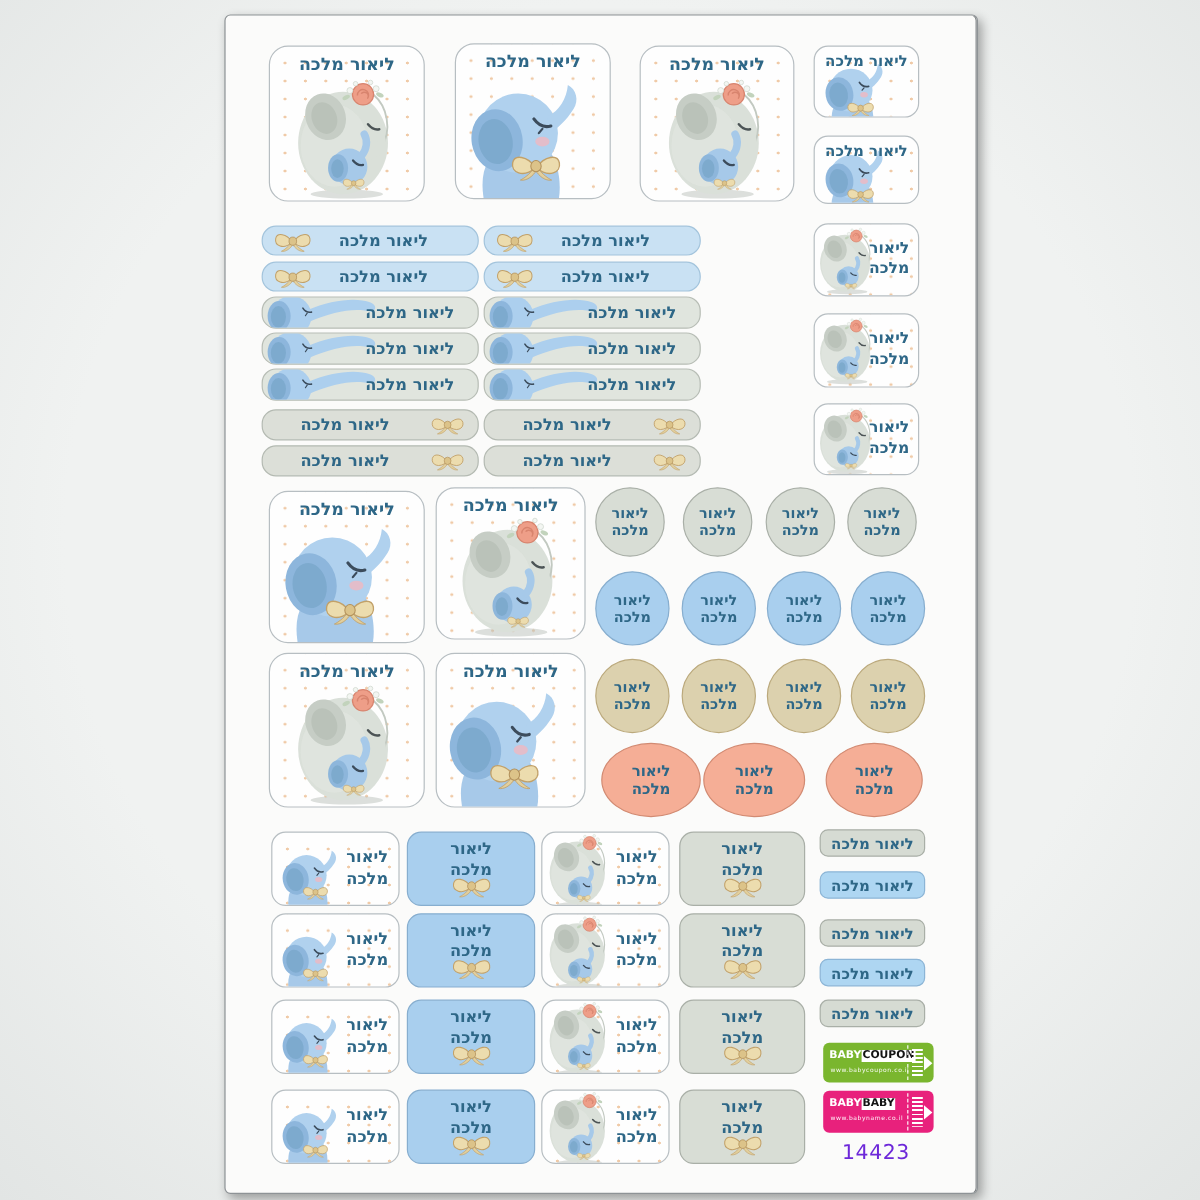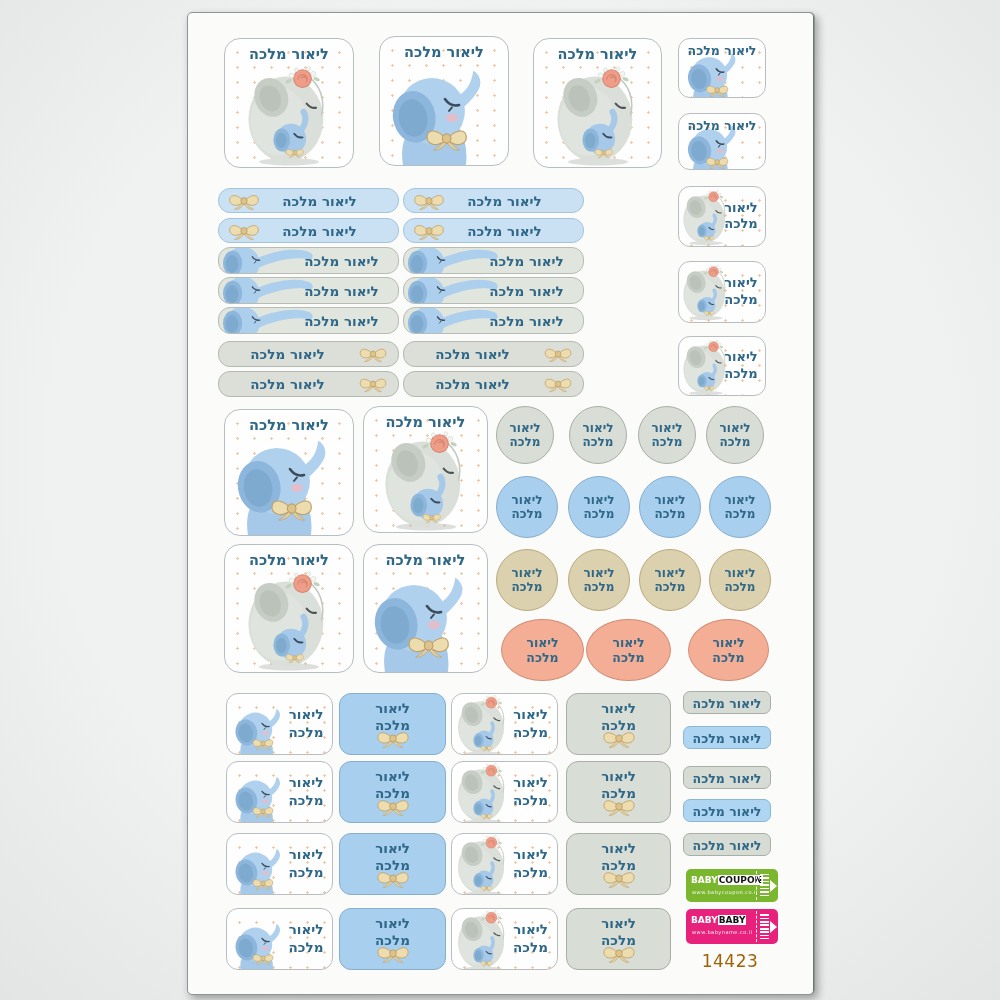--- a/index.html
+++ b/index.html
@@ -67,21 +67,21 @@
   .tband{position:absolute;left:5px;top:6px;font-size:9px;font-weight:bold;letter-spacing:0;line-height:11px;}
   .tband .w1{color:#ffffff;}
   .tband .w2{color:#141414;background:#ffffff;padding:0 1px;}
   .turl{position:absolute;left:6px;top:20px;font-size:5px;color:rgba(255,255,255,.95);letter-spacing:.5px;}
   .tperf{position:absolute;right:21px;top:2px;bottom:2px;border-left:1px dashed rgba(255,255,255,.95);}
   .tbars{position:absolute;right:9px;top:5px;bottom:5px;width:9px;
          background:repeating-linear-gradient(180deg,#ffffff 0 1.5px,transparent 1.5px 3.5px);}
   .tarrow{position:absolute;right:1px;top:50%;transform:translateY(-50%);width:0;height:0;
           border-left:7px solid #ffffff;border-top:6px solid transparent;border-bottom:6px solid transparent;}
   .code{position:absolute;left:492px;top:938px;width:100px;text-align:center;
-        font-size:17px;color:#a16207;letter-spacing:.5px;}
+        font-size:17px;color:#6d28d9;letter-spacing:.5px;}
 </style>
 </head>
 <body>
 
 <div class="page">
   <div class="sheet">
 
     <svg width="0" height="0" style="position:absolute">
       <defs>
         <symbol id="sym-bow" viewBox="0 0 60 36">

